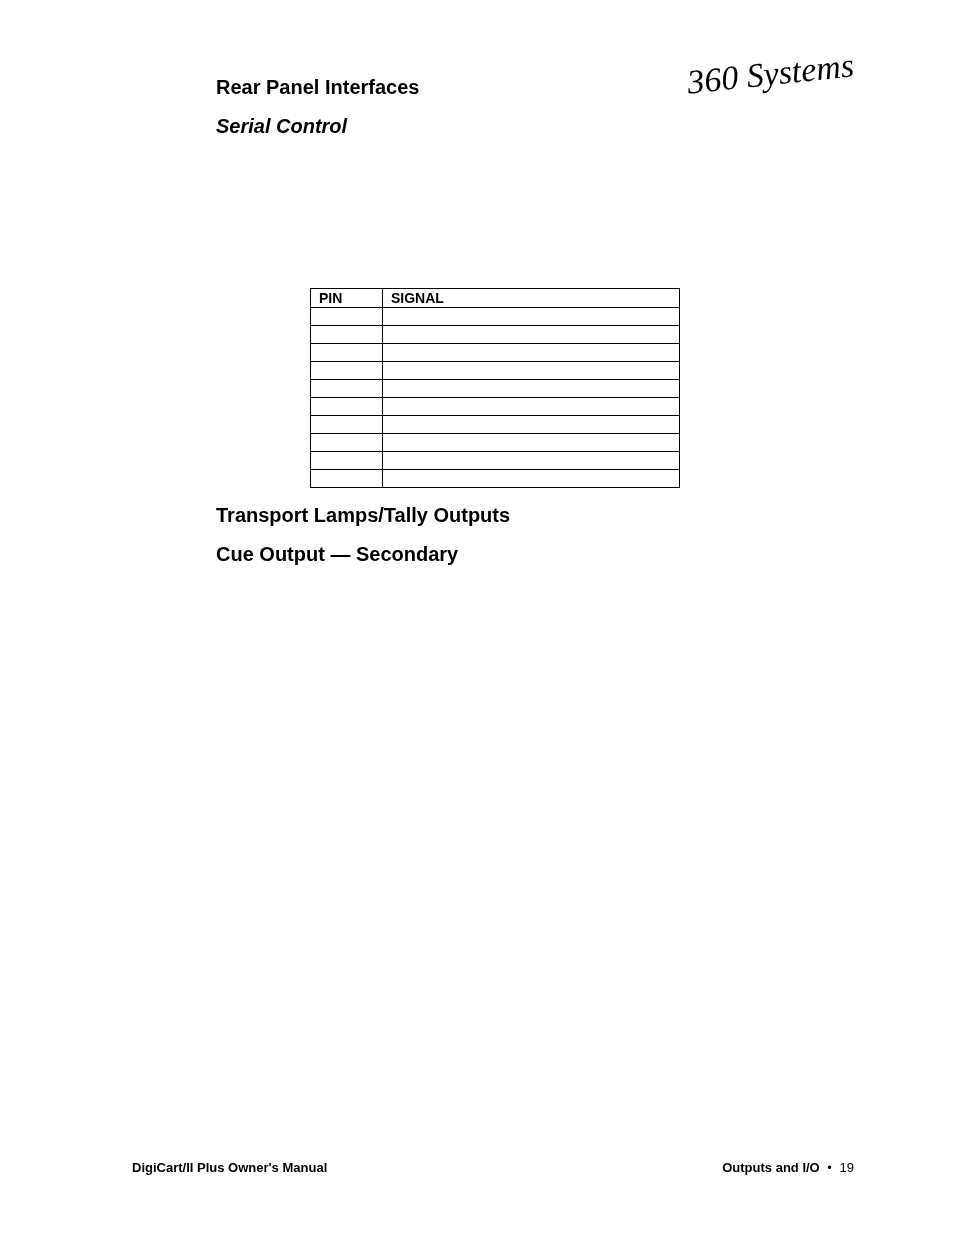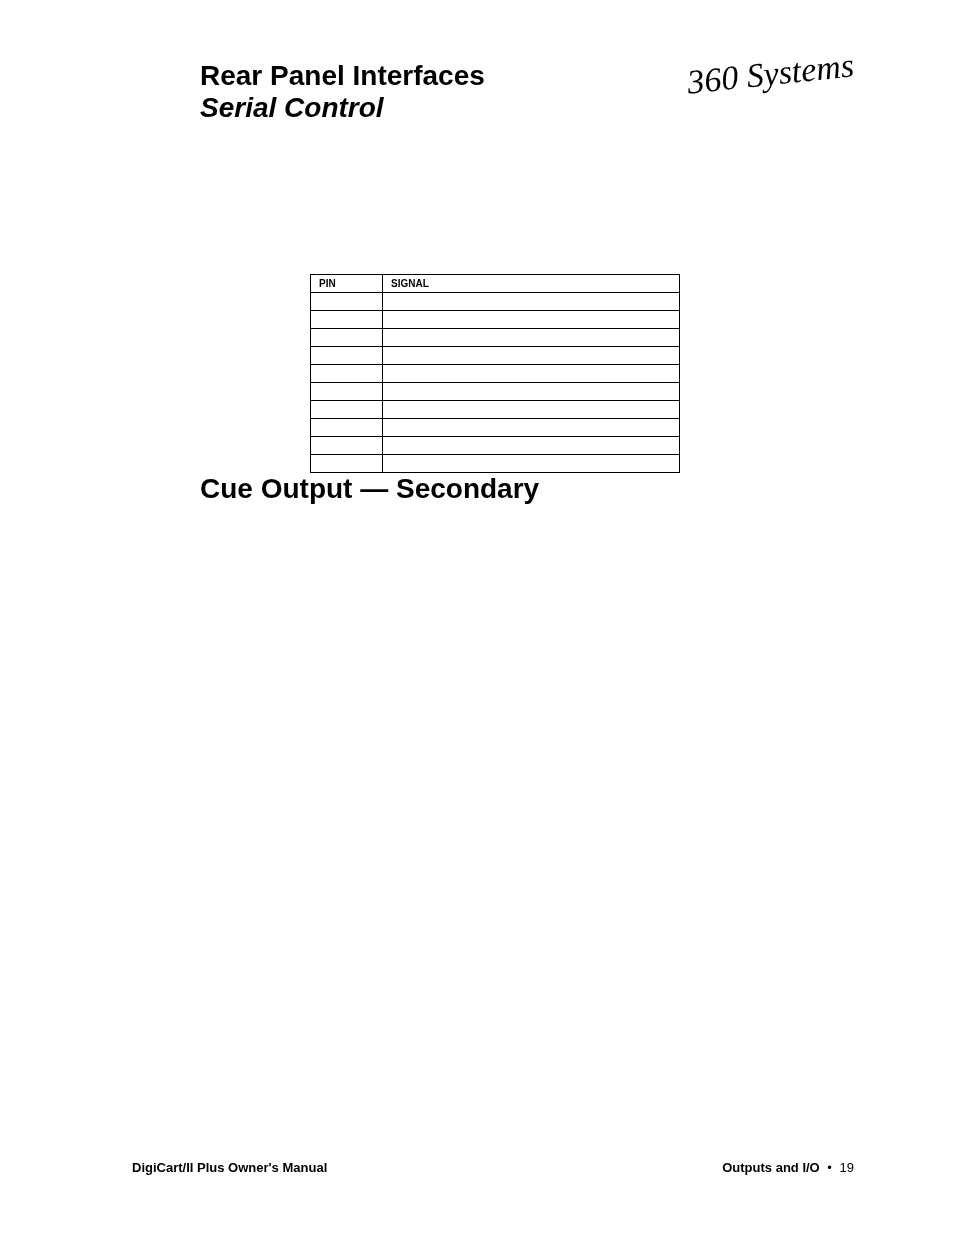--- a/index.html
+++ b/index.html
@@ -24,39 +24,39 @@
     top: 55px;
     right: 100px;
     font-family: "Brush Script MT", "Segoe Script", cursive;
     font-size: 34px;
     font-style: italic;
     transform: rotate(-6deg);
     letter-spacing: 0px;
     white-space: nowrap;
   }
   h2.section {
-    font-size: 28px;
+    font-size: 20px;
     font-weight: bold;
-    margin: 0;
+    margin: 16px;
   }
   .s1 { margin-top: 60px; }
   .s2 { margin-top: 130px; font-style: italic; }
   .s3 { margin-top: 40px; }
   .s4 { margin-top: 165px; }
   .s5 { margin-top: 115px; }
 
   table.pins {
     border-collapse: collapse;
     margin-top: 150px;
     margin-left: 110px;
     width: 370px;
   }
   table.pins th, table.pins td {
     border: 1px solid #000;
-    font-size: 10px;
+    font-size: 14px;
     text-align: left;
     padding: 1px 8px;
     height: 15px;
   }
   table.pins th {
     font-weight: bold;
   }
   table.pins th.pin, table.pins td.pin {
     width: 55px;
   }
@@ -136,20 +136,21 @@
           <td></td>
         </tr>
       <tr>
           <td class="pin"></td>
           <td></td>
         </tr>
     </tbody>
   </table>
 
 
+  <h2 class="section s4">Transport Lamps/Tally Outputs</h2>
 
   <h2 class="section s5">Cue Output — Secondary</h2>
 
   <div class="footer">
     <div class="left">DigiCart/II Plus Owner's Manual</div>
     <div class="right">
       <span>Outputs and I/O</span>
       <span class="bullet">•</span>
       <span class="pagenum">19</span>
     </div>

